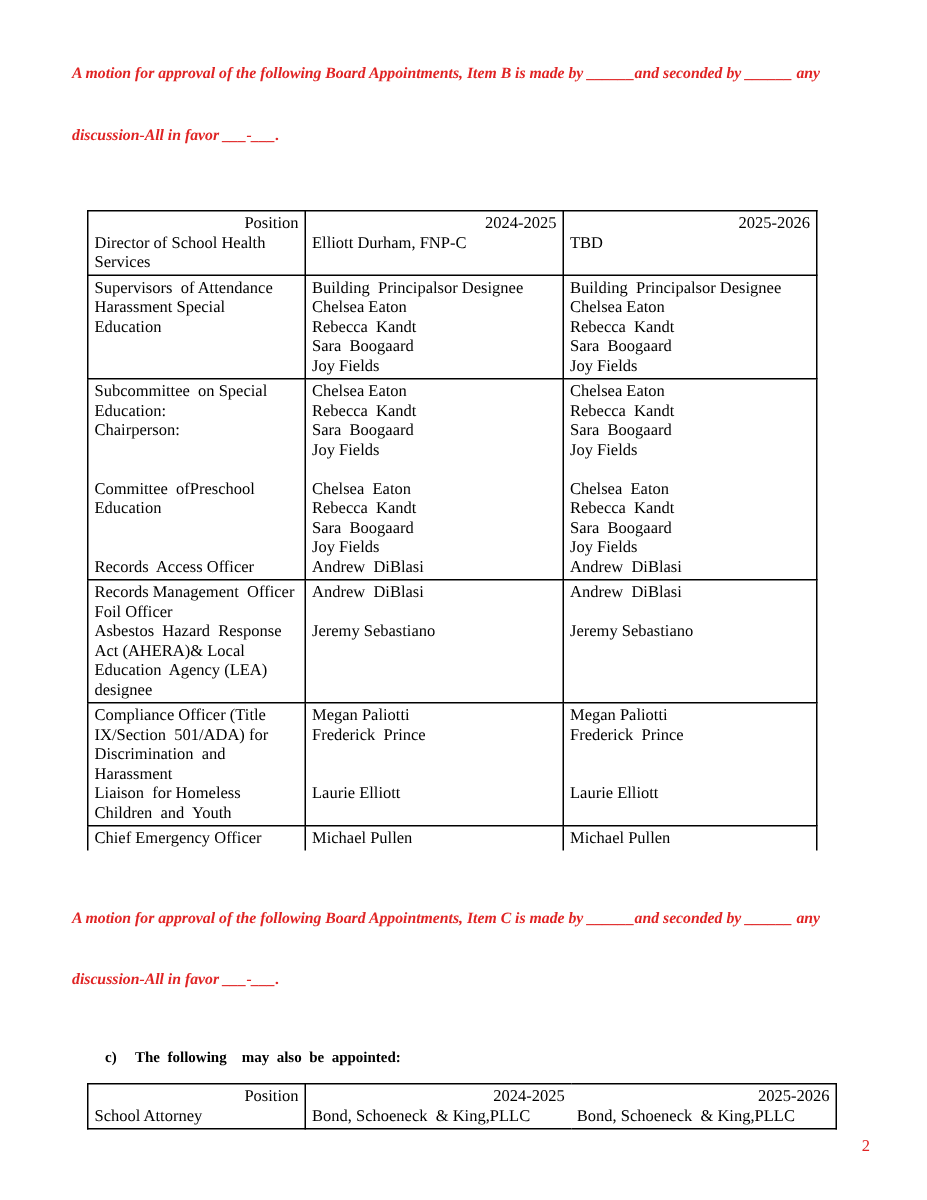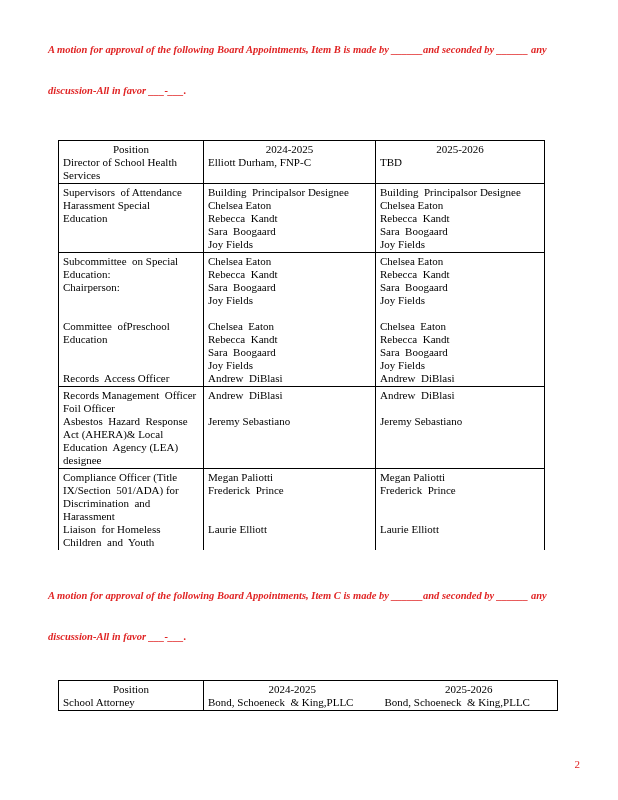--- a/index.html
+++ b/index.html
@@ -34,21 +34,21 @@
     border-collapse:collapse;
     margin-left:10px;
     table-layout:fixed;
   }
   td{
     vertical-align:top;
     padding:2px 4px 1px 4px;
     font-size:11px;
   }
   .cell-line{line-height:13px;height:13px;white-space:pre;overflow:hidden;}
-  .cell-head{line-height:13px;height:13px;text-align:center;white-space:pre;}
+  .cell-head{line-height:13px;height:13px;text-align:right;white-space:pre;}
   
   .table-b{margin-top:16px;width:486px;}
   .table-b td{border:1.5px solid #000;}
   .table-b tr:last-child td{border-bottom:none;}
   .table-b col:nth-child(1){width:145px;}
   .table-b col:nth-child(2){width:172px;}
   .table-b col:nth-child(3){width:169px;}
   
   .table-c{margin-top:10px;width:499px;}
   .table-c td{border-top:1.5px solid #000;border-bottom:1.5px solid #000;}
@@ -204,28 +204,40 @@
           </td>
           <td>
             <div class="cell-line">Megan Paliotti</div>
             <div class="cell-line">Frederick  Prince</div>
             <div class="cell-line">&nbsp;</div>
             <div class="cell-line">&nbsp;</div>
             <div class="cell-line">Laurie Elliott</div>
             <div class="cell-line">&nbsp;</div>
           </td>
         </tr>
+        <tr>
+          <td>
+            <div class="cell-line">Chief Emergency Officer</div>
+          </td>
+          <td>
+            <div class="cell-line">Michael Pullen</div>
+          </td>
+          <td>
+            <div class="cell-line">Michael Pullen</div>
+          </td>
+        </tr>
       </tbody>
   </table>
 
   <div class="motion motion-c">
     <div class="motion-line"><span>A motion for approval of the following Board Appointments, Item C is made by </span><span>______</span><span class="u">and</span><span> seconded by </span><span>______</span><span> </span><span class="u">any</span></div>
     <div class="motion-line"><span>discussion-All in favor </span><span>___-___</span><span>.</span></div>
   </div>
 
+  <div class="item-line item-c"><span class="item-label">c)</span><span>The  following    may  also  be  appointed:</span></div>
 
   <table class="table-c">
     <colgroup>
         <col>
         <col>
         <col>
       </colgroup>
     <tbody>
         <tr>
           <td>

